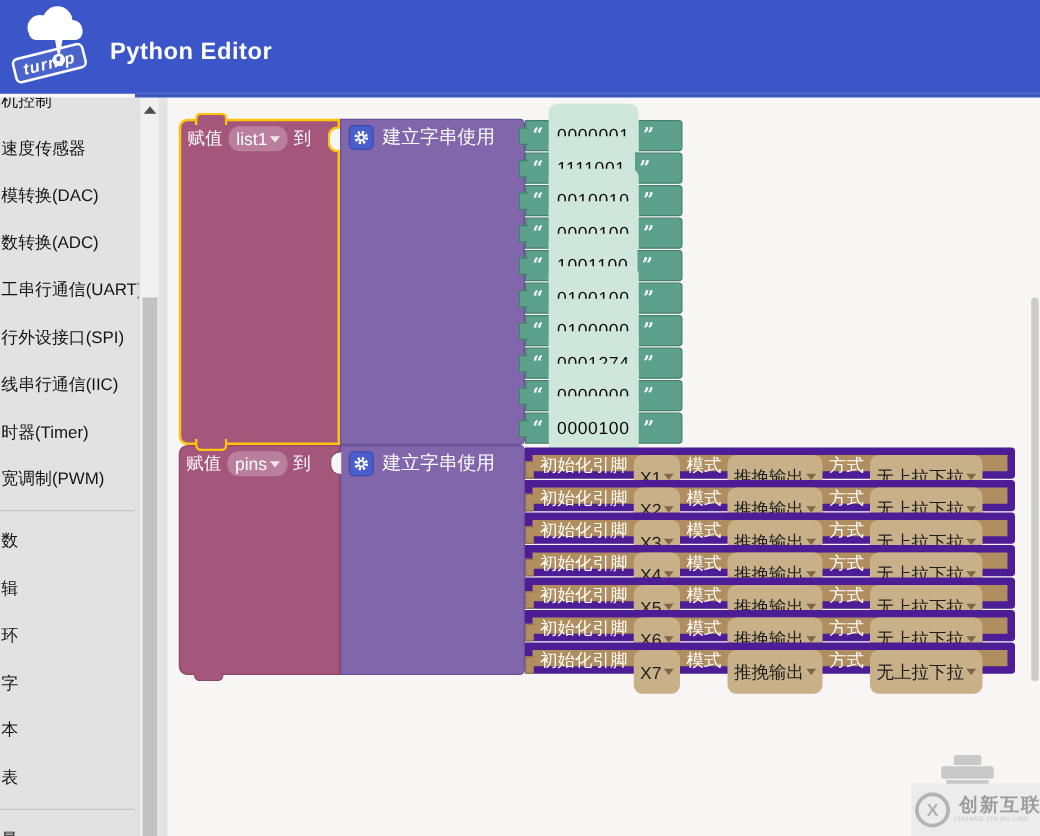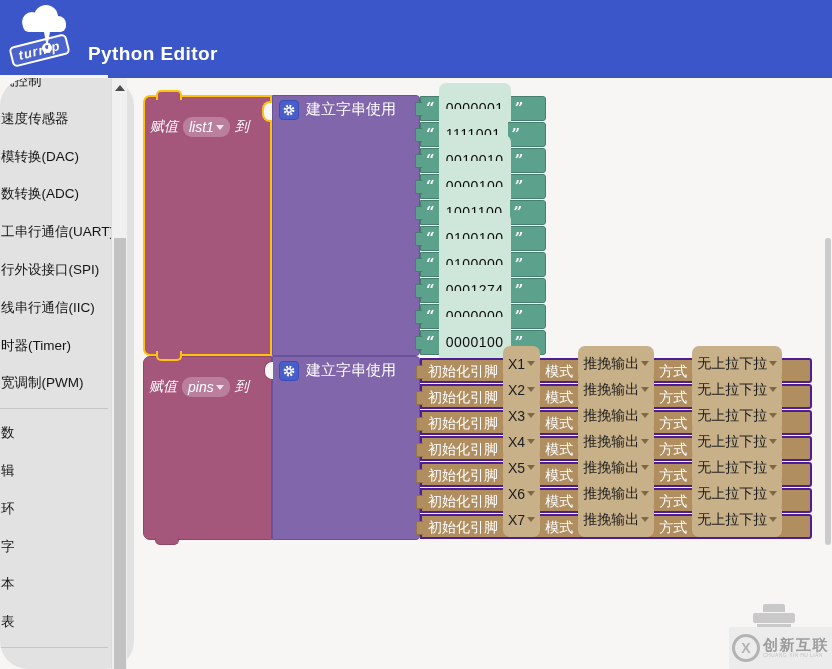--- a/index.html
+++ b/index.html
@@ -20,27 +20,27 @@
   .logo{position:absolute;left:6px;top:2px;width:76px;height:72px;}
   .logo svg{position:absolute;left:0;top:0;}
   .logo-banner{
     position:absolute;left:4px;top:38px;
     transform:rotate(-14deg);
     border:2px solid #fff;border-radius:5px;background:rgba(255,255,255,.08);
     color:#fff;font-weight:bold;font-style:italic;
     font-size:13px;padding:1px 6px;letter-spacing:1px;
   }
   .app-title{
-    position:absolute;left:88px;top:16px;height:75px;display:flex;align-items:center;
+    position:absolute;left:88px;top:4px;height:75px;display:flex;align-items:center;
     color:#fff;font-size:19px;font-weight:bold;letter-spacing:.4px;
   }
   
   .flyout{
     position:absolute;left:0;top:78px;width:134px;height:591px;
-    background:#e2e2e2;overflow:hidden;z-index:5;border-radius:28px;
+    background:#e2e2e2;overflow:hidden;z-index:5;
   }
   .flyout-list{position:absolute;left:1px;top:-16px;display:flex;flex-direction:column;}
   .flyout-item{
     height:37.8px;line-height:37.8px;font-size:13.5px;color:#141414;
     white-space:nowrap;cursor:pointer;
   }
   .flyout-sep{height:12px;position:relative;}
   .flyout-sep::after{content:'';position:absolute;left:-1px;width:108px;top:6px;border-top:1px solid #c6c6c6;}
   
   .flyout-scroll{
@@ -69,21 +69,21 @@
     border-top:5px solid rgba(255,255,255,.8);margin-left:2px;flex:0 0 auto;
   }
   .dd-arrow.dark{border-top-color:rgba(80,55,25,.6);}
   
   .assign{
     background:var(--magenta,#a5567b);
     border:1px solid #8d4868;border-radius:7px 0 0 7px;
     z-index:2;
   }
   .assign.selected{border:2px solid var(--selection,#ffc30f);z-index:3;}
-  .assign .row{display:flex;align-items:center;gap:5px;padding:20px 5px;font-style:italic;}
+  .assign .row{display:flex;align-items:center;gap:5px;padding:4px 5px;}
   .var-field{
     background:#bb7f9e;border-radius:9px;height:20px;
     display:flex;align-items:center;padding:0 6px;color:#fff;font-size:14px;cursor:pointer;
   }
   .bump-top{
     position:absolute;left:11px;top:-7px;width:22px;height:8px;
     background:var(--magenta,#a5567b);
     border:2px solid var(--selection,#ffc30f);border-bottom:none;
     border-radius:5px 5px 0 0;
   }
@@ -125,22 +125,22 @@
   }
   .quote{color:#fff;font-family:"DejaVu Serif",serif;font-size:15px;font-weight:bold;line-height:1;}
   .str-field{
     background:#cfe6da;border-radius:7px;height:19px;line-height:19px;
     padding:16px 7px;font-size:14px;color:#0b0b0b;letter-spacing:.5px;cursor:text;
   }
   
   .pin-stack{position:absolute;left:420px;width:392px;z-index:4;}
   .pin-row{
     height:25px;margin-bottom:1px;background:var(--orange,#b18e5f);
-    border:2px solid #4c1d95;border-radius:0 3px 3px 0;box-sizing:border-box;
-    display:flex;align-items:flex-end;gap:5px;padding:0 6px;position:relative;
+    border:6px solid #4c1d95;border-radius:0 3px 3px 0;box-sizing:border-box;
+    display:flex;align-items:flex-start;gap:5px;padding:0 6px;position:relative;
   }
   .pin-row::before{
     content:'';position:absolute;left:-6px;top:5px;width:6px;height:12px;
     background:var(--orange,#b18e5f);border:1px solid #91744b;border-right:none;
   }
   .pin-field{
     background:#c8b089;border-radius:7px;height:35px;
     display:flex;align-items:center;padding:0 5px;font-size:14px;color:#1d1d1d;cursor:pointer;
     white-space:nowrap;
   }
@@ -152,21 +152,21 @@
   .watermark{
     position:absolute;left:729px;top:627px;width:103px;height:42px;
     background:#ececec;z-index:6;display:flex;align-items:center;padding-left:3px;box-sizing:border-box;
   }
   .wm-logo{
     width:28px;height:28px;border:3px solid #b3b3b3;border-radius:50%;
     box-sizing:border-box;display:flex;align-items:center;justify-content:center;
     color:#b3b3b3;font-weight:bold;font-size:14px;flex:0 0 auto;
   }
   .wm-text{margin-left:3px;line-height:1.05;}
-  .wm-title{font-size:15px;font-weight:bold;color:#9c9c9c;letter-spacing:1.5px;white-space:nowrap;}
+  .wm-title{font-size:15px;font-weight:bold;color:#9c9c9c;letter-spacing:1.5px;white-space:nowrap;text-align:right;}
   .wm-sub{font-size:6px;color:#c4c4c4;letter-spacing:.4px;transform:scale(.85);transform-origin:left top;white-space:nowrap;}
 </style>
 </head>
 <body>
 
 <div class="app-header">
   <div class="logo">
     <svg width="76" height="72" viewBox="0 0 76 72">
       <circle cx="26" cy="20" r="10" fill="#ffffff"></circle>
       <circle cx="40" cy="15" r="12" fill="#ffffff"></circle>

